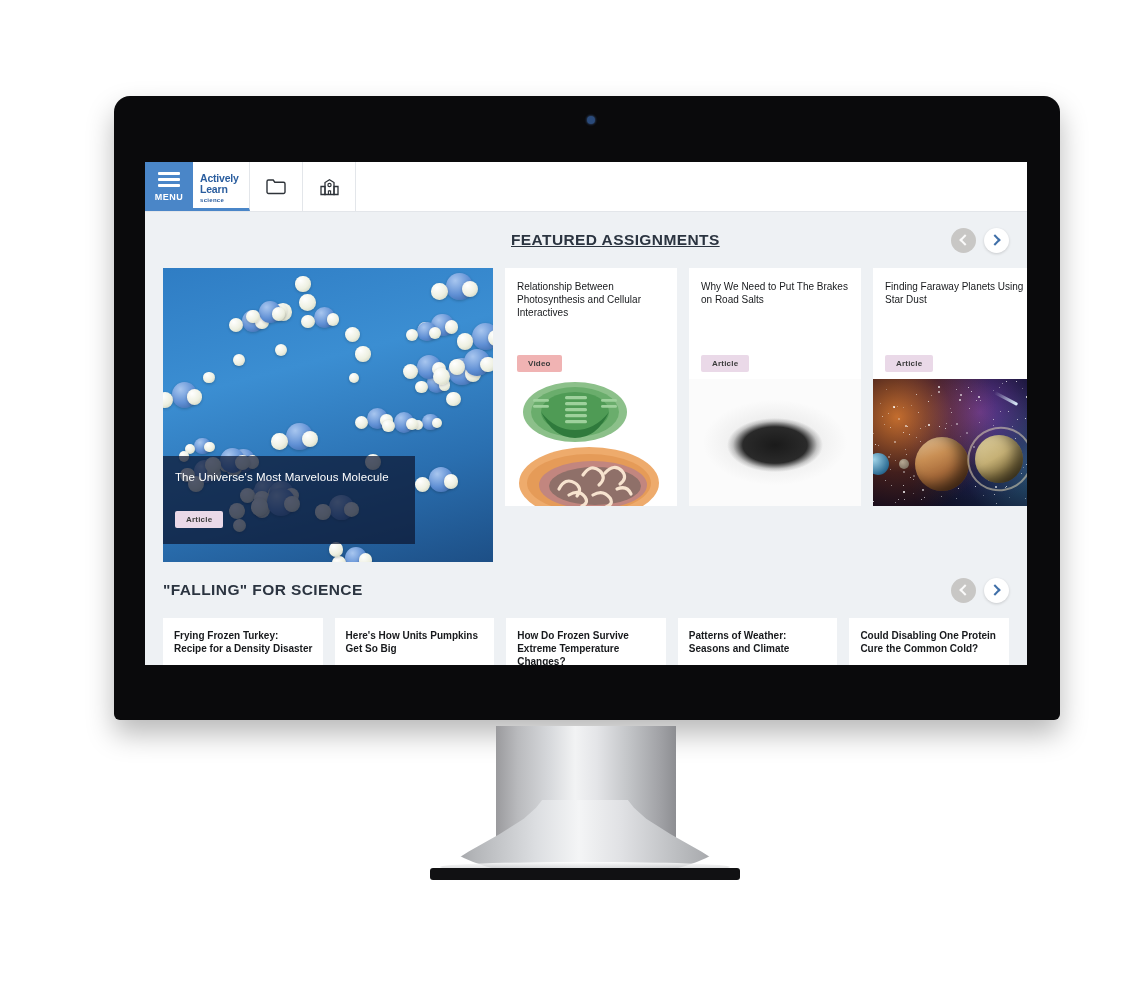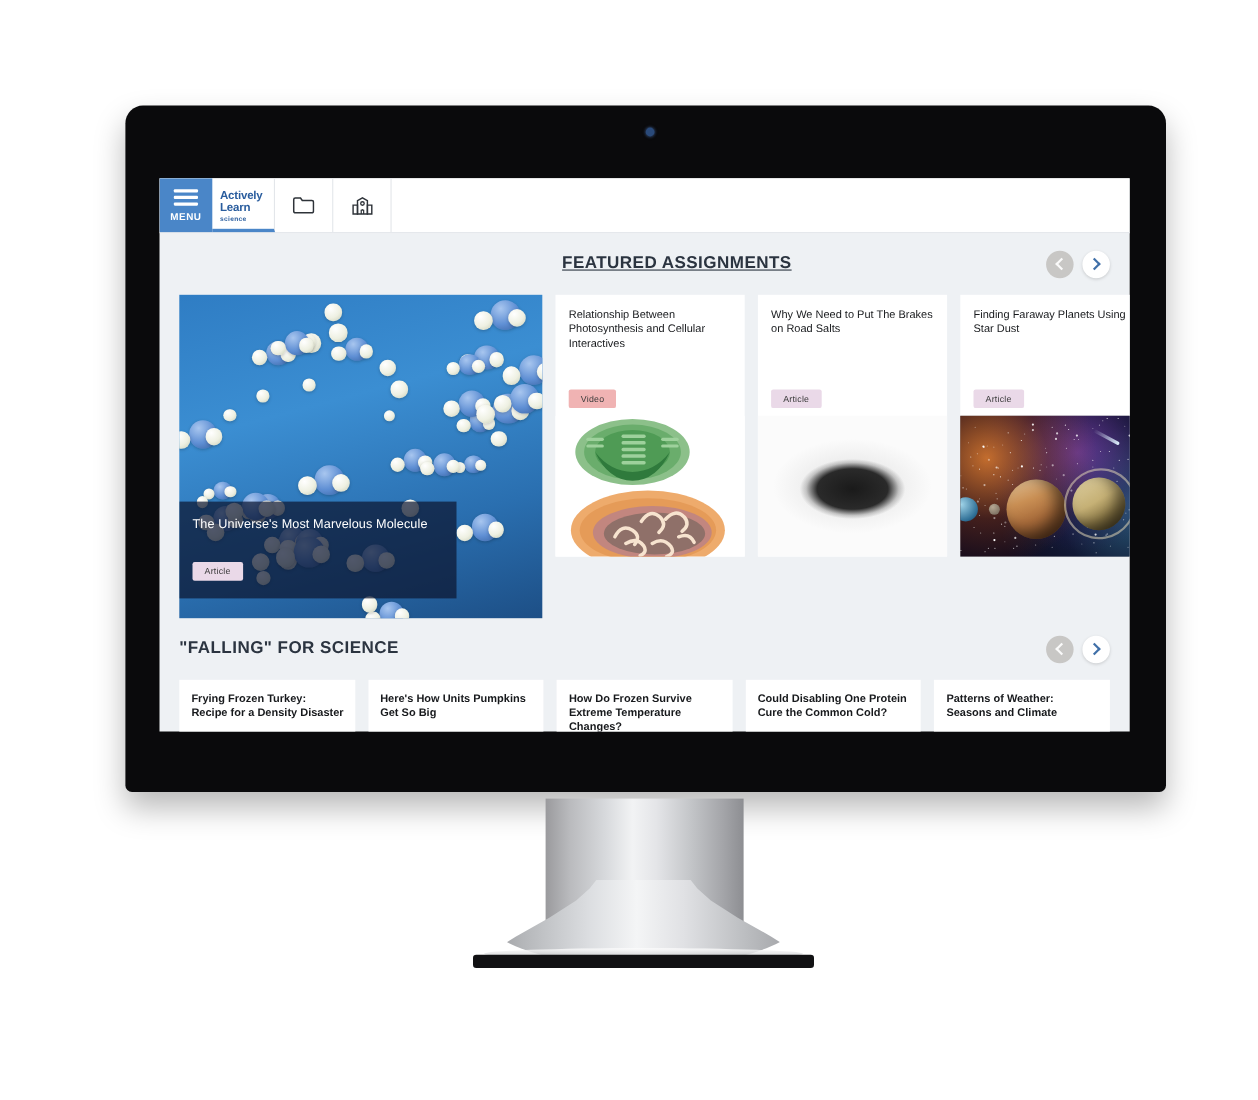--- a/index.html
+++ b/index.html
@@ -175,21 +175,21 @@
     position: absolute; left: 0; bottom: 18px;
     width: 252px; padding: 14px 14px 16px 12px;
     background: rgba(12,22,48,.72);
   }
   #hero-title {
     color: #fff; font-size: 11.5px; font-weight: 500; line-height: 15px;
     letter-spacing: .1px;
   }
   .tag {
     display: inline-block;
-    font-size: 8px; font-weight: normal; letter-spacing: .2px;
+    font-size: 8px; font-weight: bold; letter-spacing: .2px;
     padding: 4px 11px; border-radius: 2px;
     color: #3b3b3b;
   }
   .tag-article { background: #ead9e8; }
   .tag-video { background: #f0b3b3; }
   #hero-tag { margin-top: 26px; }
 
   .card {
     width: 172px; height: 238px;
     background: #fff;
@@ -642,24 +642,24 @@
         <div class="mini-card">
           <div class="mini-title">Frying Frozen Turkey: Recipe for a Density Disaster</div>
         </div>
         <div class="mini-card">
           <div class="mini-title">Here's How Units Pumpkins Get So Big</div>
         </div>
         <div class="mini-card">
           <div class="mini-title">How Do Frozen Survive Extreme Temperature Changes?</div>
         </div>
         <div class="mini-card">
+          <div class="mini-title">Patterns of Weather: Seasons and Climate</div>
+        </div>
+        <div class="mini-card">
           <div class="mini-title">Could Disabling One Protein Cure the Common Cold?</div>
-        </div>
-        <div class="mini-card">
-          <div class="mini-title">Patterns of Weather: Seasons and Climate</div>
         </div>
       </div>
 
     </div>
   </div>
 
   <div id="monitor-neck"></div>
   <div id="monitor-base"></div>
   <div id="base-shine"></div>
   <div id="monitor-base-foot"></div>

